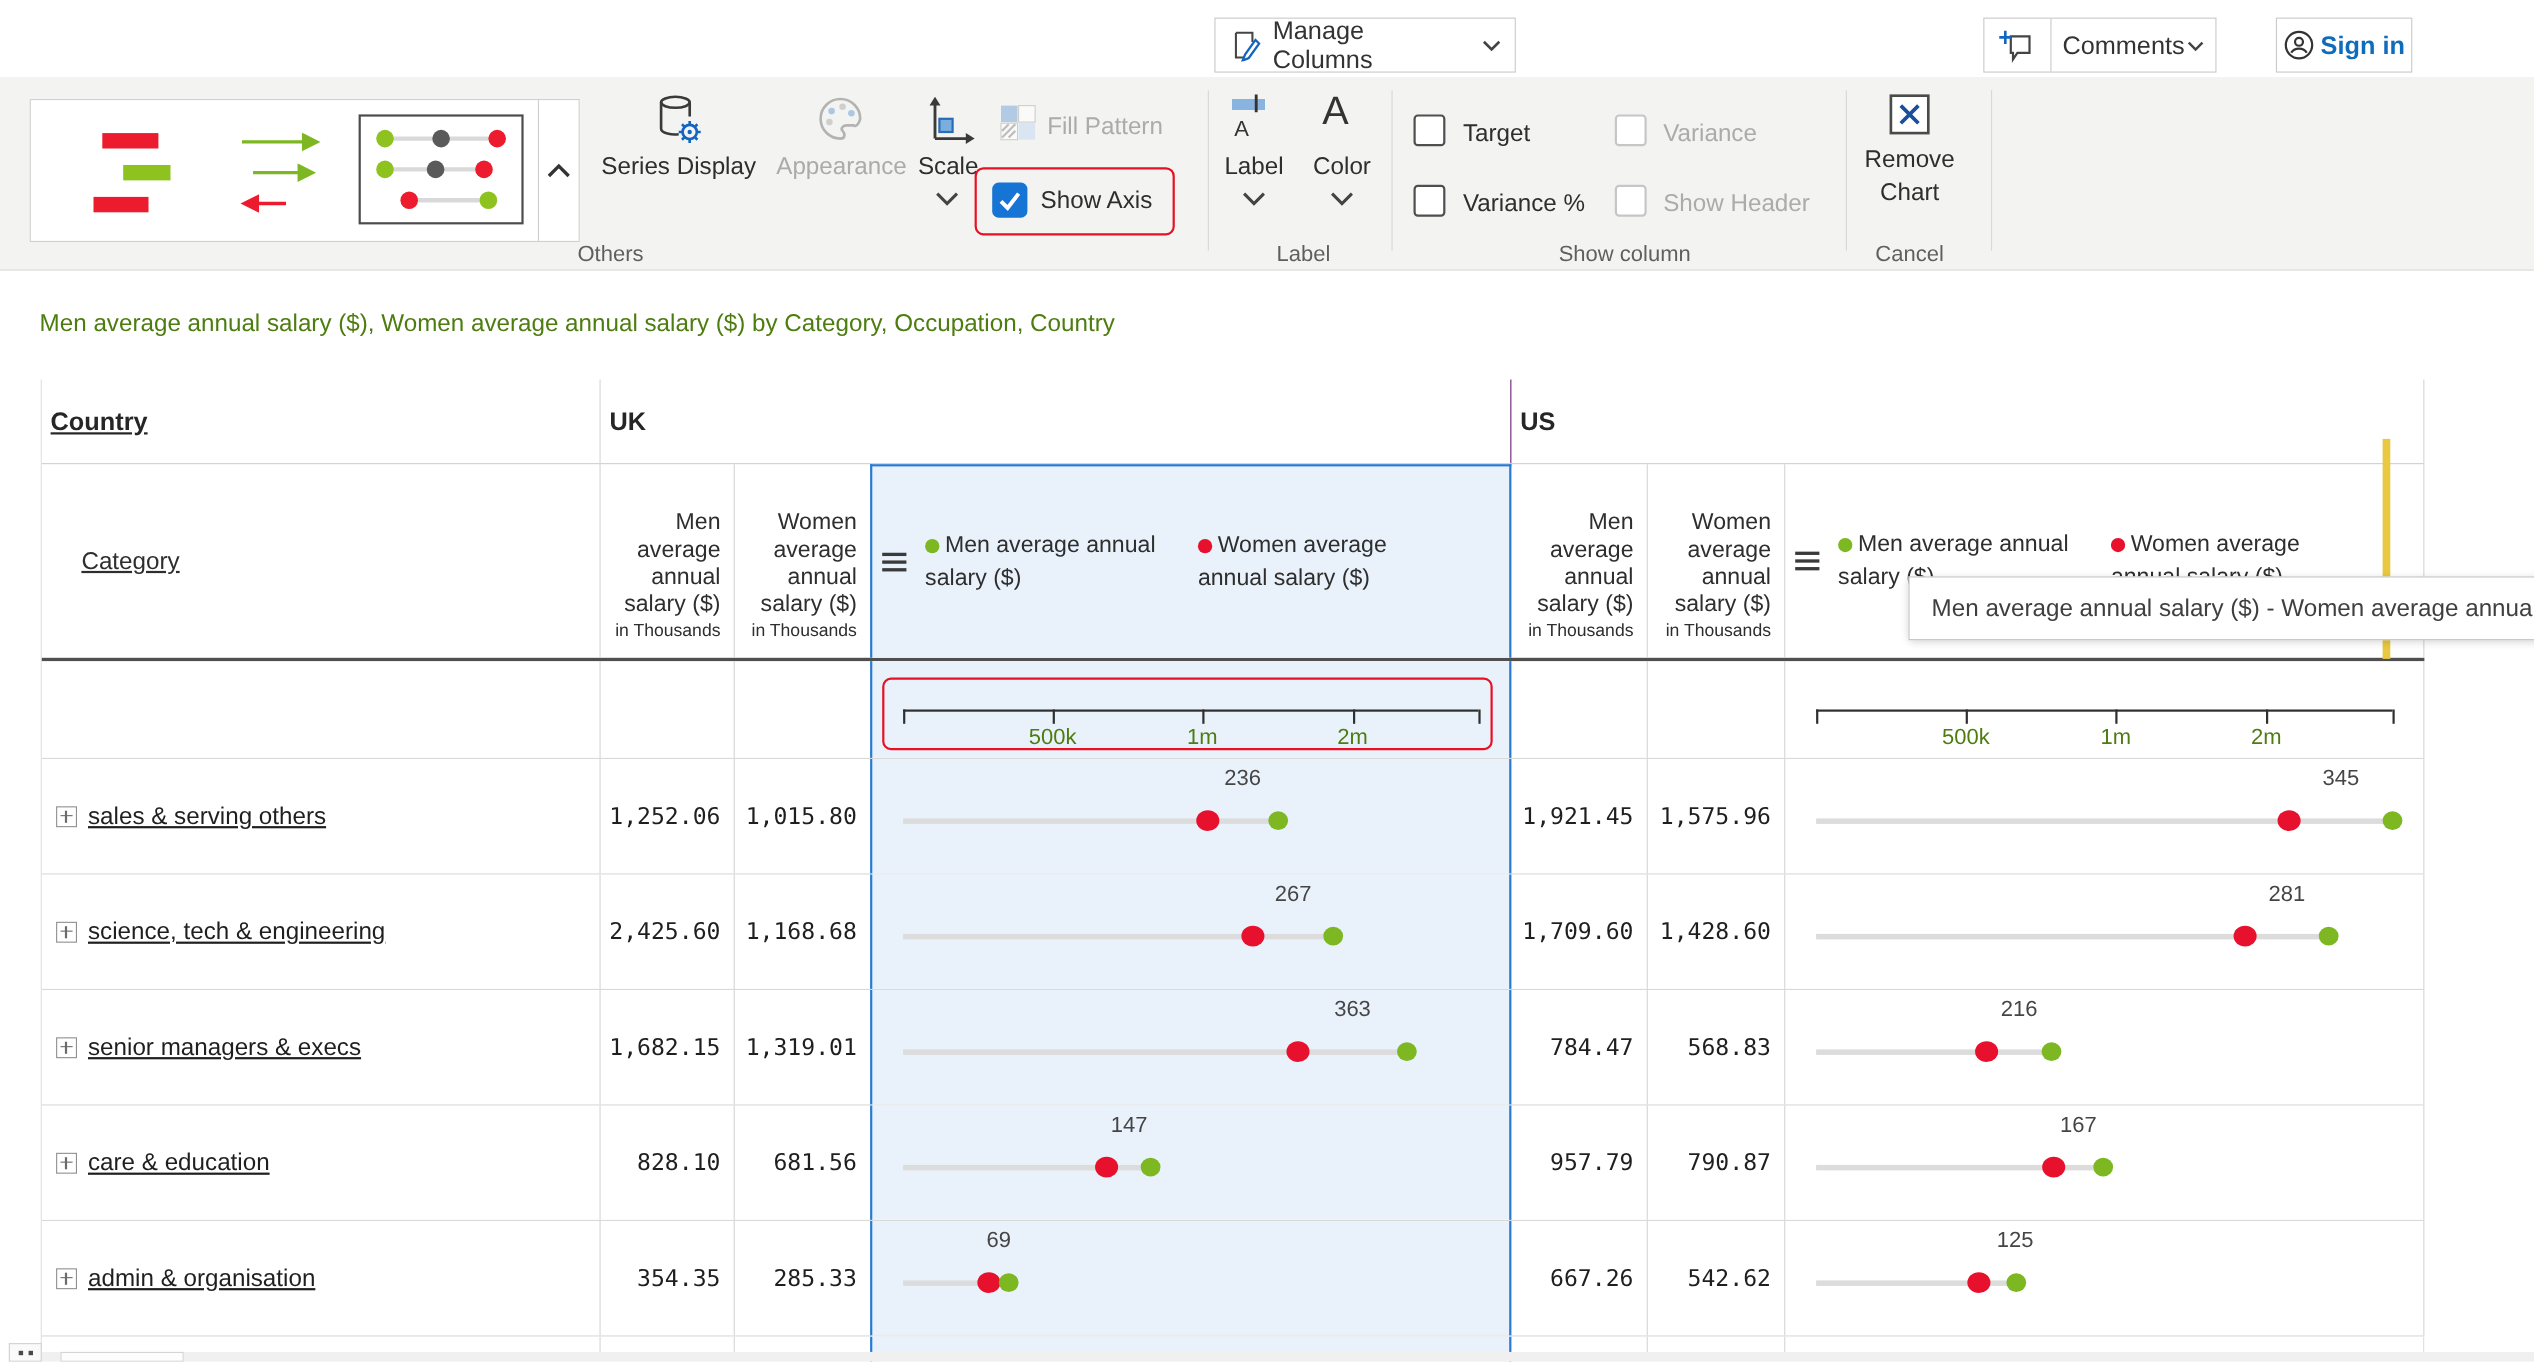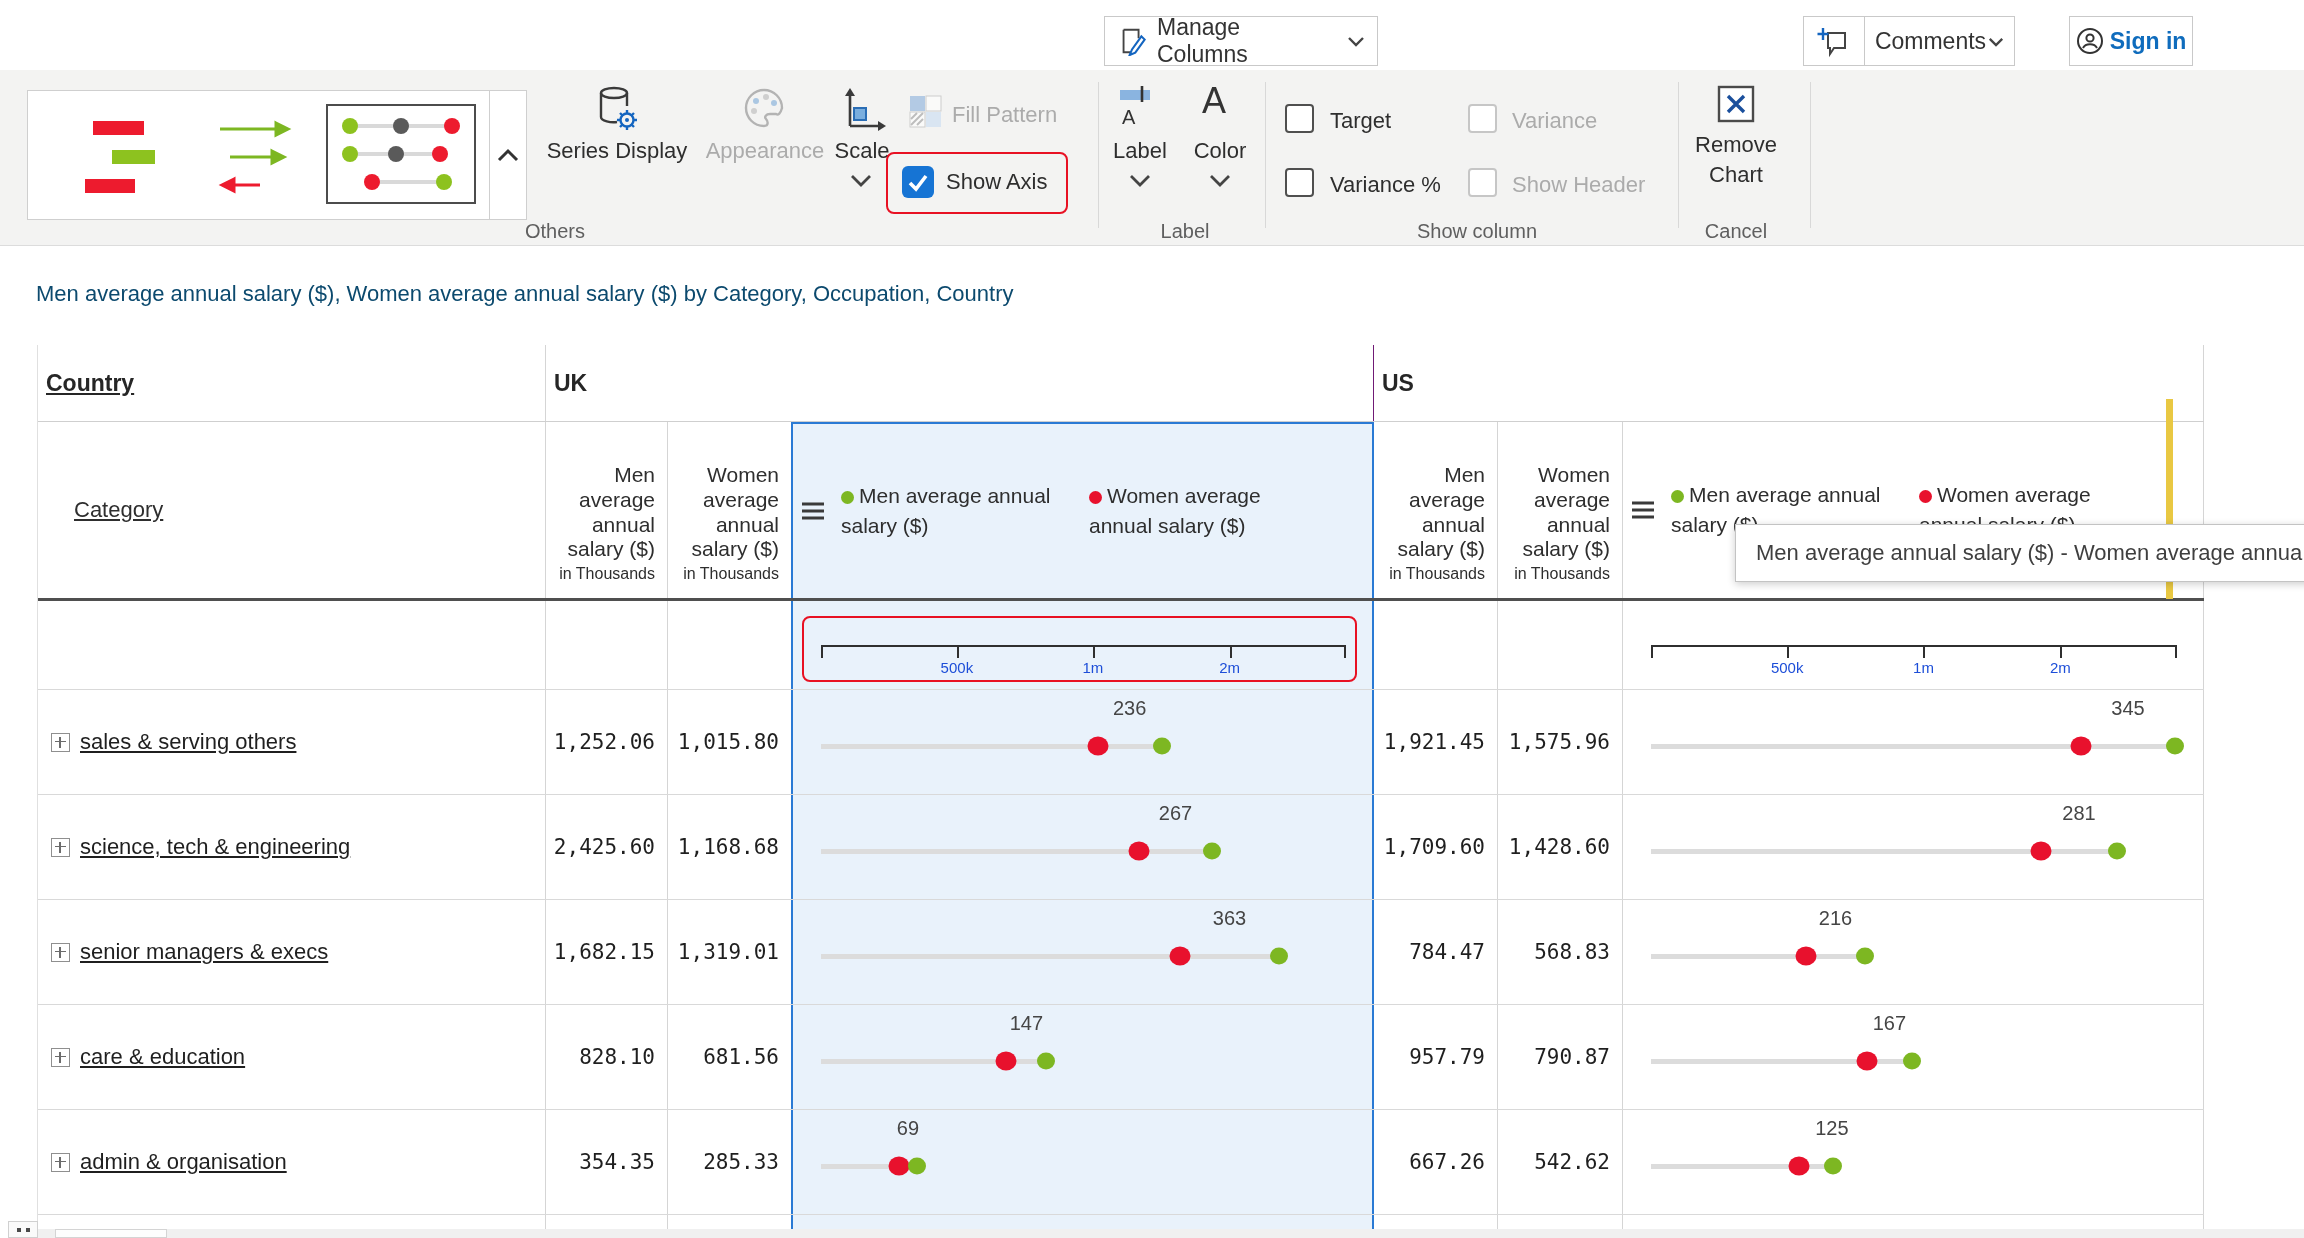--- a/index.html
+++ b/index.html
@@ -31,21 +31,21 @@
   .grp-label{position:absolute;top:150px;font-size:20px;color:#5f5f5f;text-align:center;}
   .divider{position:absolute;top:12px;height:146px;width:1px;background:#d8d8d8;}
   .cb{position:absolute;width:29px;height:29px;border:2px solid #4f4f4f;border-radius:4px;background:#fff;box-sizing:border-box;}
   .cb.dis{border-color:#c6c6c6;}
   .cb-label{position:absolute;font-size:22px;color:#2e2e2e;}
   .cb-label.dis{color:#ababab;}
   .showaxis-box{position:absolute;left:886px;top:82px;width:182px;height:62px;border:2px solid #e81123;border-radius:8px;box-sizing:border-box;}
   .showaxis-check{position:absolute;left:902px;top:96px;width:32px;height:32px;background:#1674d4;border-radius:6px;}
   .ricon{position:absolute;}
   
-  .report-title{position:absolute;left:36px;top:281px;font-size:22px;color:#0c4a6e;}
+  .report-title{position:absolute;left:36px;top:281px;font-size:22px;color:#4d7c0f;}
   
   .tbl{position:absolute;left:37px;top:345px;width:2166px;border-left:1px solid #e0e0e0;box-sizing:content-box;}
   .trow{display:flex;box-sizing:border-box;}
   .cell{box-sizing:border-box;border-right:1px solid #d5d5d5;position:relative;}
   .c0{width:508px;text-decoration:underline;} .c1{width:122px;} .c2{width:123px;border-right:none;} .c3{width:583px;}
   .c4{width:124px;} .c5{width:125px;} .c6{width:581px;}
   .row-country{height:77px;border-bottom:1px solid #cfcfcf;font-weight:bold;font-size:23px;}
   .row-country .gcell{display:flex;align-items:center;padding-left:8px;}
   .gUK{width:828px;box-sizing:border-box;border-right:1px solid #701a75;}
   .gUS{width:830px;box-sizing:border-box;border-right:1px solid #d5d5d5;}
@@ -57,21 +57,21 @@
   .row-colhead .sel{border-top:2px solid #2a7ad4;}
   .chead{display:flex;align-items:center;padding-left:48px;gap:36px;}
   .legend-item{width:212px;font-size:21px;color:#2e2e2e;line-height:1.45;}
   .ldot{display:inline-block;width:13px;height:13px;border-radius:50%;margin-right:5px;position:relative;top:1px;}
   .burger{position:absolute;left:9px;top:50%;transform:translateY(-50%);display:flex;flex-direction:column;gap:4px;}
   .burger i{display:block;width:22px;height:3px;background:#3a3a3a;}
   .catcell{display:flex;align-items:center;padding-left:13px;gap:10px;font-size:22px;color:#1f1f1f;}
   .row-axis{height:89px;border-bottom:1px solid #d9d9d9;}
   .axline{position:absolute;left:4.8%;right:4.8%;top:44px;height:2px;background:#2f2f2f;}
   .axtick{position:absolute;top:44px;width:2px;height:13px;background:#2f2f2f;}
-  .axlab{position:absolute;top:58px;transform:translateX(-50%);font-size:15px;color:#1d4ed8;}
+  .axlab{position:absolute;top:58px;transform:translateX(-50%);font-size:20px;color:#4d7c0f;}
   .axis-redbox{position:absolute;left:9px;right:15px;top:15px;bottom:7px;border:2px solid #e81123;border-radius:8px;}
   .drow{height:105px;border-bottom:1px solid #d9d9d9;}
   .val{display:flex;align-items:center;justify-content:flex-end;padding-right:12px;
        font-family:"DejaVu Sans Mono", monospace;font-size:21px;color:#1f1f1f;}
   .conn{position:absolute;top:calc(54% - 2px);height:5px;background:#dcdcdc;}
   .dot{position:absolute;top:54%;transform:translate(-50%,-50%);border-radius:50%;}
   .dot.red{width:21px;height:19px;background:#e8112d;z-index:2;}
   .dot.grn{width:18px;height:17px;background:#7db722;z-index:2;}
   .dlab{position:absolute;top:7px;transform:translateX(-50%);font-size:20px;color:#454545;}
   .row-partial{height:23px;overflow:hidden;}

